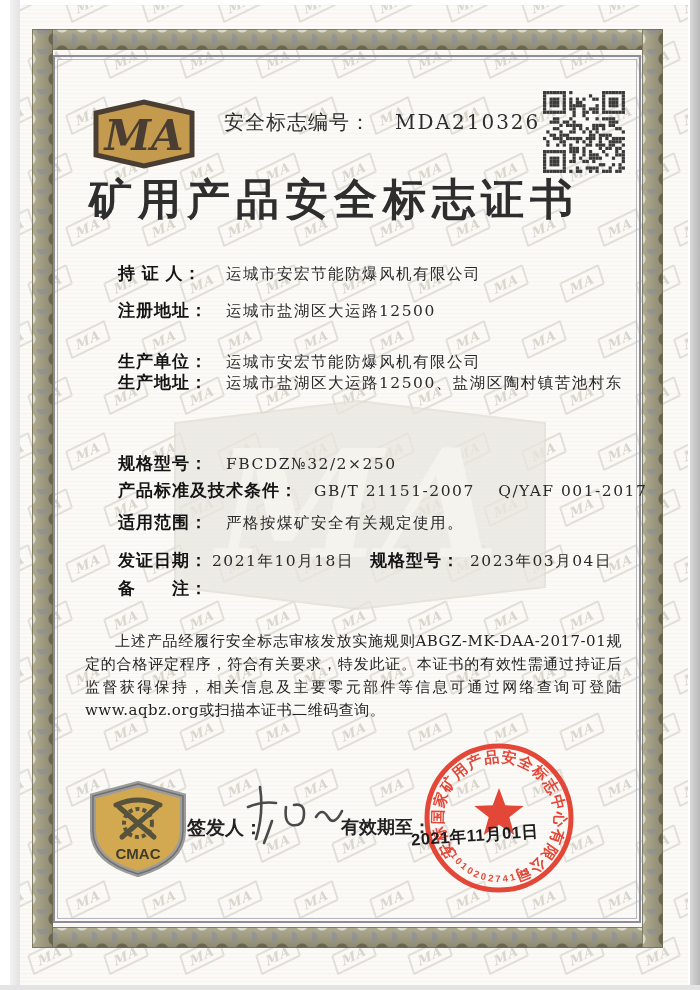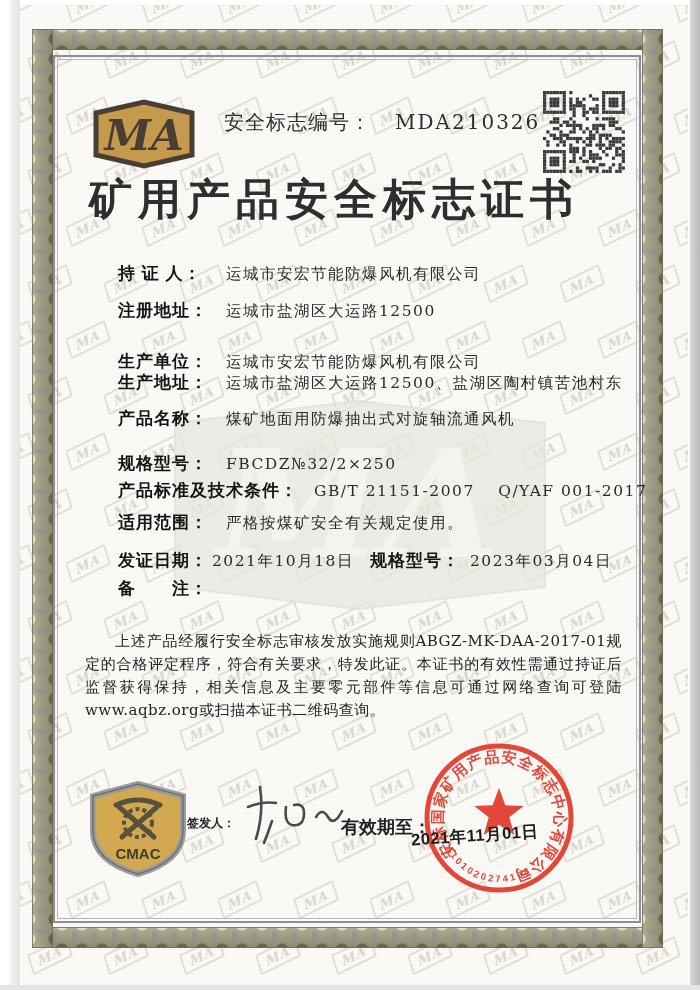--- a/index.html
+++ b/index.html
@@ -55,21 +55,21 @@
   .flabel{font-weight:bold;font-size:17px;color:#141414;width:108px;flex:none;letter-spacing:1px;}
   .fvalue{font-family:"DejaVu Serif",serif;font-size:15.5px;color:#2a2a2a;letter-spacing:1.5px;}
   .frow.wide .flabel{width:auto;margin-right:16px;}
   .daterow .flabel{width:94px;} .daterow .v1{width:158px;flex:none;}
   .daterow .flabel2{font-weight:bold;font-size:17px;color:#141414;width:100px;flex:none;letter-spacing:1px;}
   .statement{position:absolute;left:65px;top:625px;width:537px;z-index:3;
              font-family:"DejaVu Serif",serif;font-size:15px;line-height:23px;color:#242424;
              text-align:justify;text-indent:2em;letter-spacing:.5px;}
   .cmac{position:absolute;left:66px;top:776px;}
   .signer{position:absolute;left:167px;top:810px;font-family:"DejaVu Serif",serif;
-          font-weight:bold;font-size:12px;color:#222;}
+          font-weight:bold;font-size:19px;color:#222;}
   .signature{position:absolute;left:222px;top:768px;}
   .dept{position:absolute;left:321px;top:810px;font-family:"DejaVu Serif",serif;
         font-weight:bold;font-size:18px;color:#222;z-index:6;}
   .dept-date{position:absolute;left:391px;top:820px;font-size:16.5px;color:#1c1c1c;
              letter-spacing:.5px;transform:rotate(-4deg);z-index:6;font-weight:bold;}
   .seal{position:absolute;left:399px;top:733px;z-index:5;opacity:.93;}
 </style>
 </head>
 <body>
 
@@ -583,24 +583,20 @@
             <span class="fvalue">运城市盐湖区大运路12500</span>
           </div>
           <div class="frow" style="top: 345px;">
             <span class="flabel">生产单位：</span>
             <span class="fvalue">运城市安宏节能防爆风机有限公司</span>
           </div>
           <div class="frow" style="top: 366px;">
             <span class="flabel">生产地址：</span>
             <span class="fvalue">运城市盐湖区大运路12500、盐湖区陶村镇苦池村东</span>
           </div>
-          <div class="frow" style="top: 402px;">
-            <span class="flabel">产品名称：</span>
-            <span class="fvalue">煤矿地面用防爆抽出式对旋轴流通风机</span>
-          </div>
           <div class="frow" style="top: 447px;">
             <span class="flabel">规格型号：</span>
             <span class="fvalue">FBCDZ№32/2×250</span>
           </div>
           <div class="frow wide" style="top: 474px;">
             <span class="flabel">产品标准及技术条件：</span>
             <span class="fvalue">GB/T 21151-2007　 Q/YAF 001-2017</span>
           </div>
           <div class="frow" style="top: 506px;">
             <span class="flabel">适用范围：</span>

